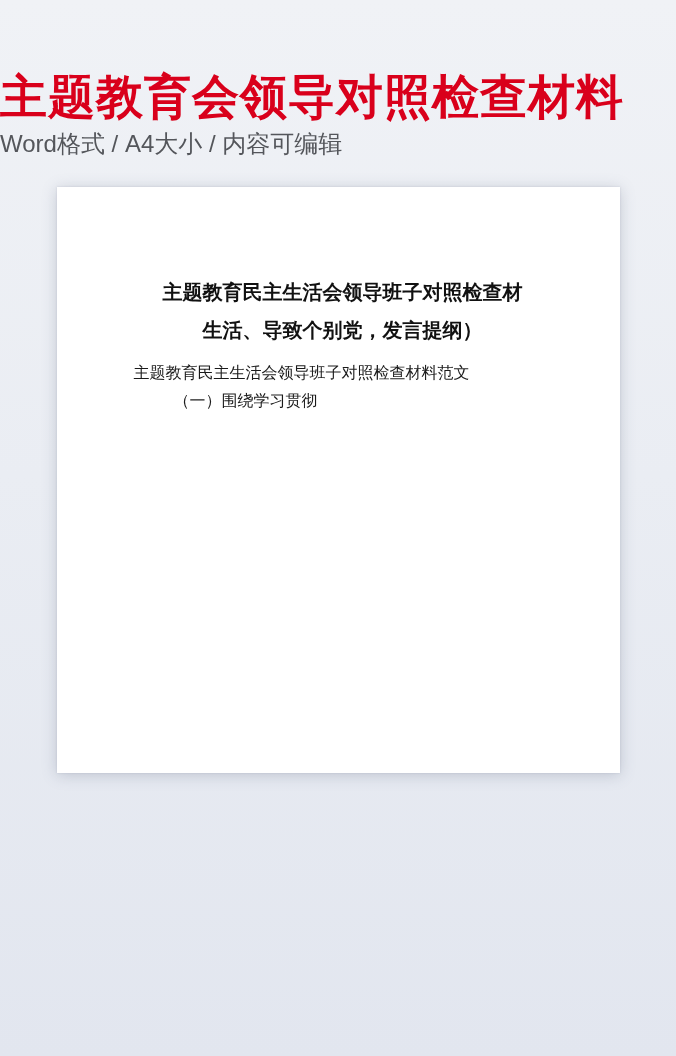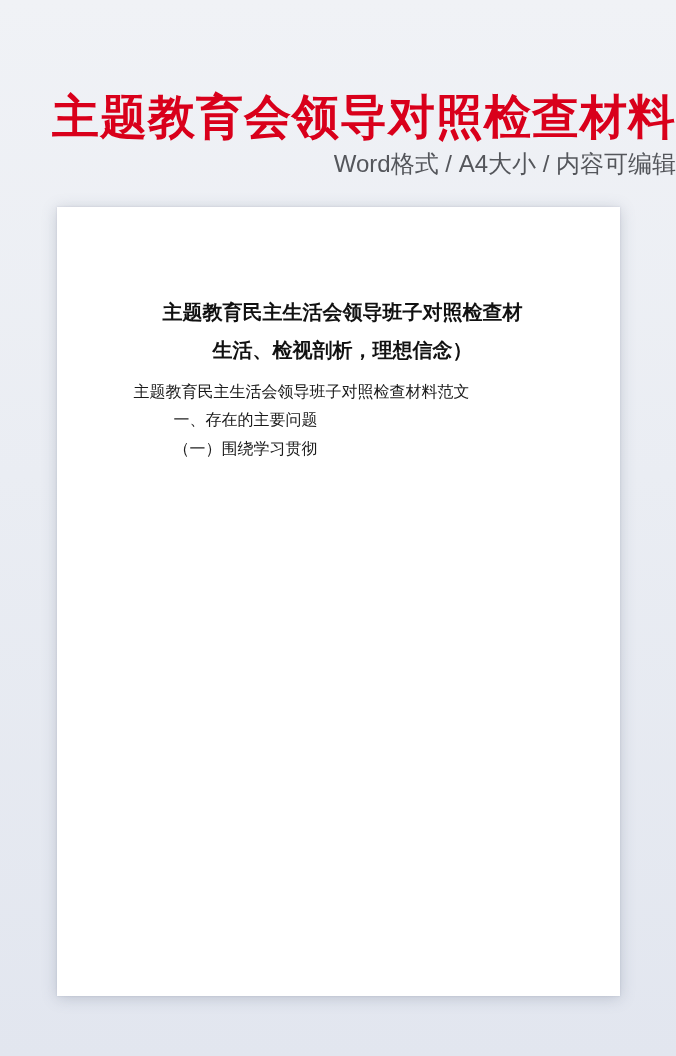--- a/index.html
+++ b/index.html
@@ -10,76 +10,75 @@
     --bg-bottom:#e2e6ef;
     --paper-bg:#ffffff;
   }
   *{box-sizing:border-box;}
   html,body{margin:0;padding:0;}
   body{
     width:676px;height:1056px;overflow:hidden;
     background:linear-gradient(180deg,var(--bg-top) 0%,#eaedf3 45%,var(--bg-bottom) 100%);
     font-family:"Liberation Sans","DejaVu Sans",sans-serif;
   }
-  .promo-header{width:100%;padding-top:88px;text-align:right;}
+  .promo-header{width:100%;padding-top:68px;text-align:left;}
   .promo-title{
     margin:0;
     font-family:"Liberation Sans","DejaVu Sans",sans-serif;
     font-weight:900;
     font-size:47px;
     line-height:58px;
     letter-spacing:1px;
     color:var(--accent-red);
     white-space:nowrap;
   }
   .promo-subtitle{
     margin-top:2px;
     font-size:24px;
     line-height:32px;
     color:var(--subtitle-gray);
     font-weight:400;
   }
   .paper{
-    width:563px;height:789px;
+    width:563px;height:586px;
     margin:27px auto 0 auto;
     background:var(--paper-bg);
     box-shadow:0 2px 14px rgba(90,100,125,0.28),0 0 2px rgba(90,100,125,0.18);
     padding:86px 68px 0 77px;
     overflow:hidden;
   }
   .doc-title{
     font-family:"Liberation Serif","DejaVu Serif",serif;
     font-weight:700;
     font-size:20px;
     line-height:38px;
     color:#111;
     text-align:center;
     margin:0 0 10px 0;
   }
   .doc-body p{
     margin:0;
-    font-family:Liberation Mono, monospace;
+    font-family:Liberation Serif, serif;
     font-size:16px;
     line-height:28.3px;
     color:var(--doc-text);
     text-align:justify;
   }
   .doc-body p.indent{text-indent:2.5em;}
 </style>
 </head>
 <body>
 
 <div class="promo-header">
   <h1 class="promo-title">主题教育会领导对照检查材料</h1>
   <div class="promo-subtitle">Word格式 / A4大小 / 内容可编辑</div>
 </div>
 
 <div class="paper">
   <div class="doc-title">
     <div>主题教育民主生活会领导班子对照检查材</div>
-    <div>生活、检视剖析，理想信念）</div>
+    <div>生活、导致个别党，发言提纲）</div>
   </div>
   <div class="doc-body">
     <p>主题教育民主生活会领导班子对照检查材料范文</p>
-    <p class="indent">一、存在的主要问题</p>
     <p class="indent">（一）围绕学习贯彻</p>
   </div>
 </div>
 
 </body></html>

